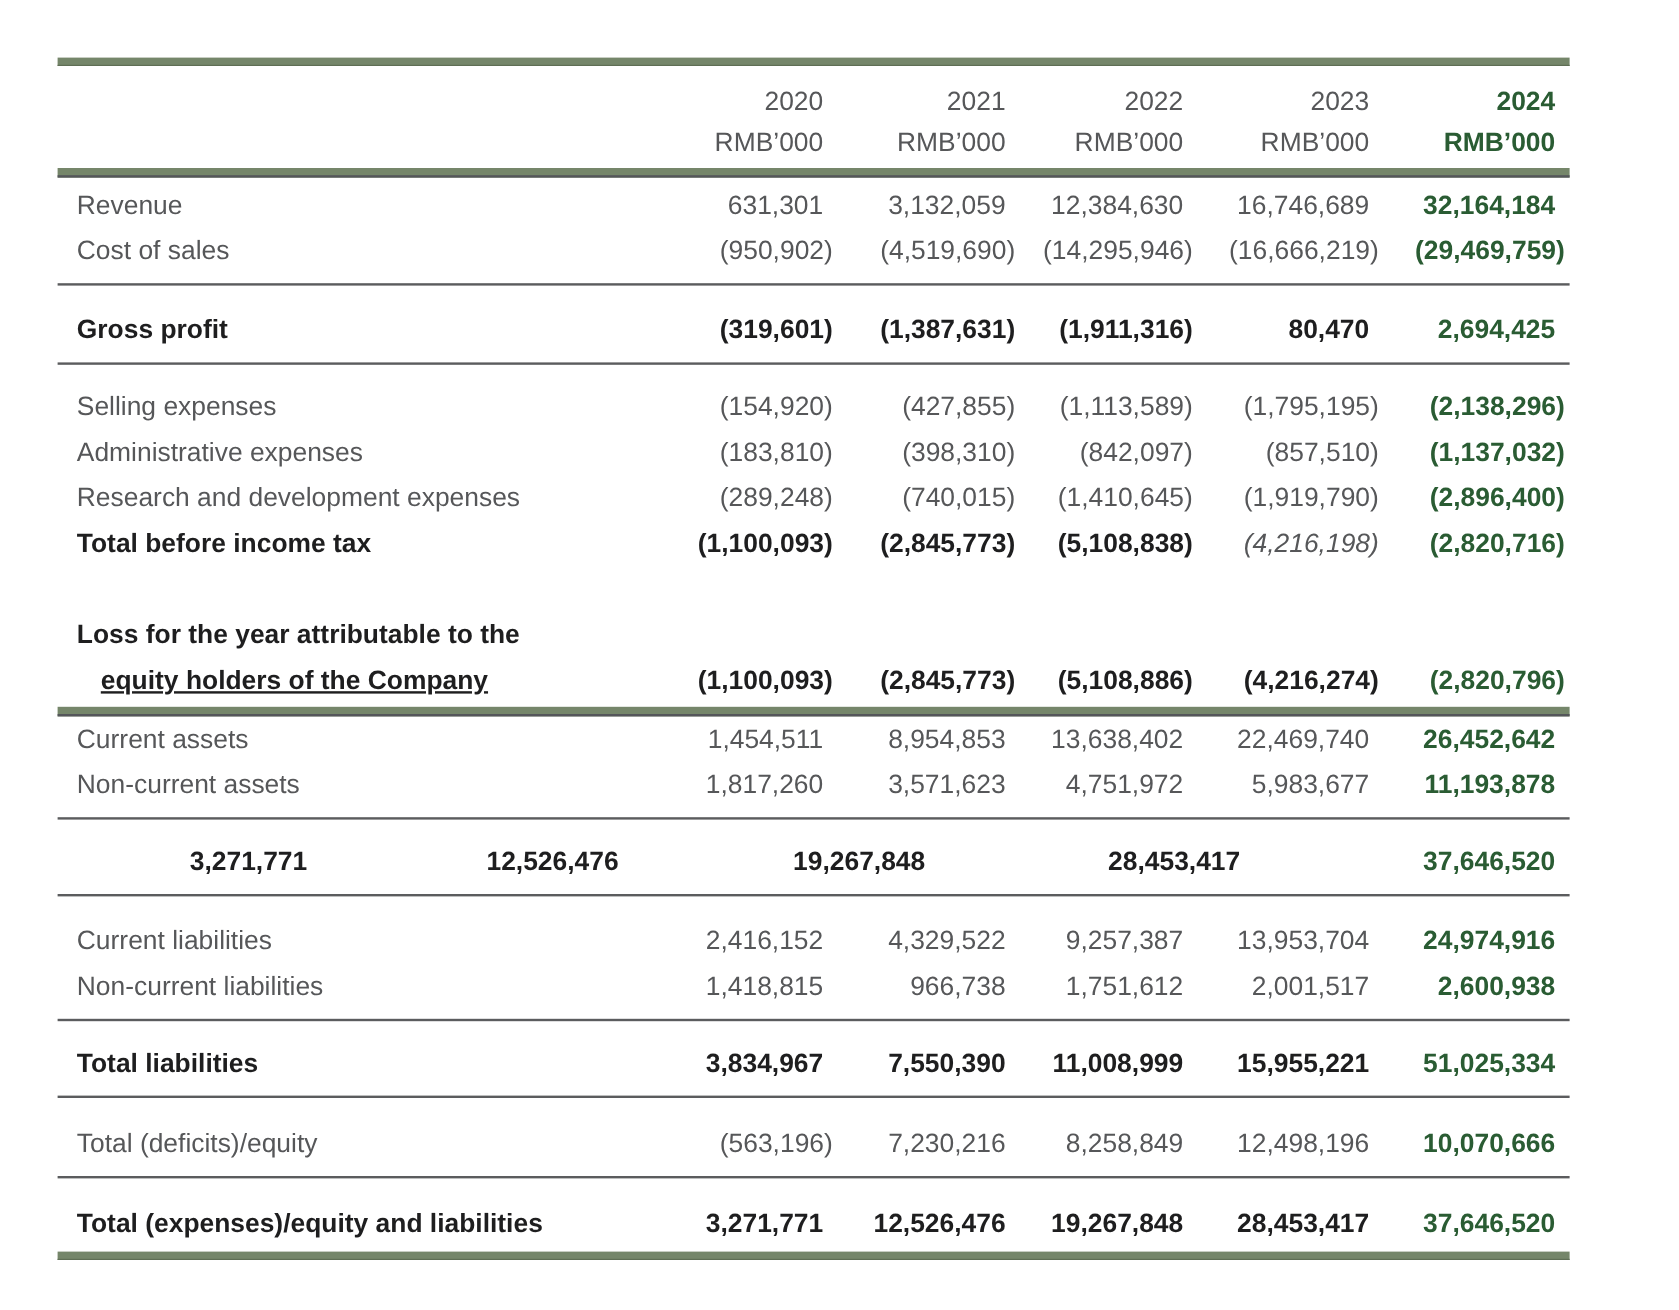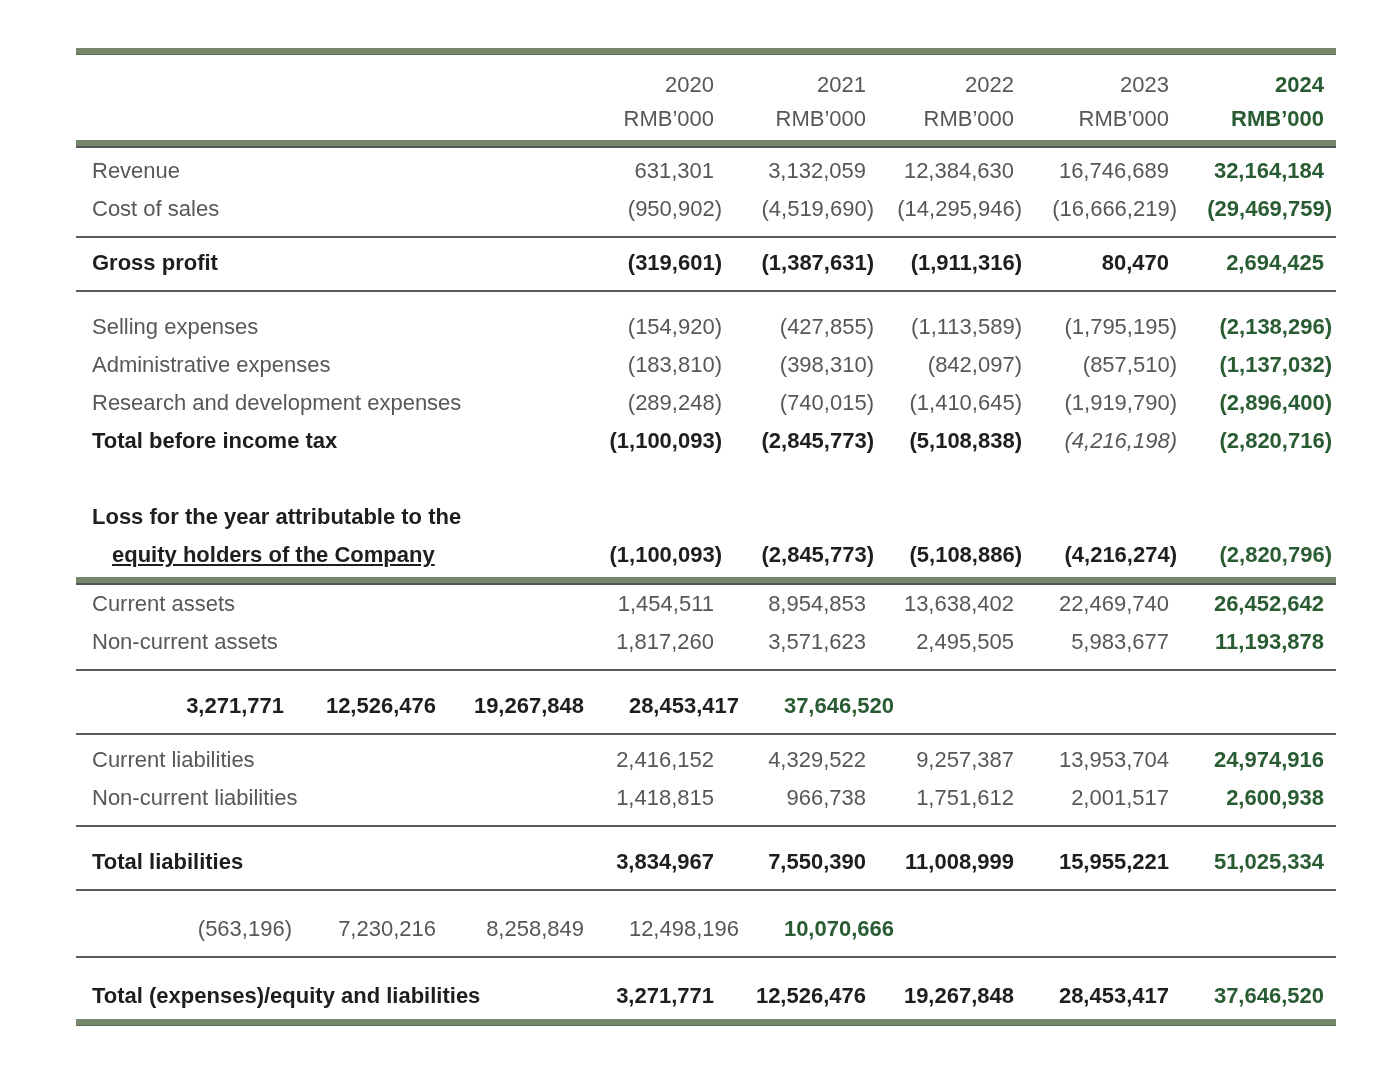--- a/index.html
+++ b/index.html
@@ -1,21 +1,21 @@
 <!DOCTYPE html>
 <html><head>
 <meta charset="utf-8">
 <style>
   html,body { margin:0; padding:0; background:#ffffff; }
   .sheet {
     position:relative; width:1399px; height:1092px; background:#ffffff;
     font-family:"Liberation Sans","DejaVu Sans",sans-serif;
     color:#565759; overflow:hidden;
   }
-  .tbl { position:absolute; left:76px; top:48px; width:1260px; }
+  .tbl { position:absolute; left:48px; top:48px; width:1260px; }
 
   .bar { height:6px; background:#75866a; border-bottom:1px solid #5f6e55; }
   .bar.with-line { border-bottom:2px solid #54565a; }
   .rule { height:2px; background:#5b5c5e; }
 
   .row { display:flex; align-items:center; height:38px; font-size:22px; }
   .row.hdr { height:34px; }
   .cell { box-sizing:border-box; white-space:nowrap; }
   .label { width:430px; padding-left:16px; text-align:left; }
   .label.indent2 { padding-left:36px;text-decoration:underline; }
@@ -24,21 +24,21 @@
   .c1 { width:220px; } .c2 { width:152px; } .c3 { width:148px; }
   .c4 { width:155px; } .c5 { width:155px; }
 
   .muted { color:#565759; font-weight:400; }
   .strong { color:#1e1e1f; font-weight:700; }
   .strong .num, .strong .label { font-weight:700; }
   .g { color:#2a5c33 !important; font-weight:700 !important; }
   .mv { color:#565759 !important; font-weight:400 !important;font-style:italic; }
 
   .mt3{margin-top:3px;} .mt4{margin-top:4px;} .mt8{margin-top:8px;}
-  .mt13{margin-top:13px;} .mt16{margin-top:16px;} .mt18{margin-top:6px;}
+  .mt13{margin-top:13px;} .mt16{margin-top:16px;justify-content:space-between;} .mt18{margin-top:18px;}
   .mt19{margin-top:19px;} .mt38{margin-top:38px;}
 </style>
 </head>
 <body>
 
 <div class="sheet">
   <div class="tbl">
 
     <div class="bar"></div>
 
@@ -155,21 +155,21 @@
       <div class="cell num c2">8,954,853</div>
       <div class="cell num c3">13,638,402</div>
       <div class="cell num c4">22,469,740</div>
       <div class="cell num c5 g">26,452,642</div>
     </div>
 
     <div class="row muted">
       <div class="cell label">Non-current assets</div>
       <div class="cell num c1">1,817,260</div>
       <div class="cell num c2">3,571,623</div>
-      <div class="cell num c3">2,495,505</div>
+      <div class="cell num c3">4,751,972</div>
       <div class="cell num c4">5,983,677</div>
       <div class="cell num c5 g">11,193,878</div>
     </div>
 
     <div class="rule mt8"></div>
 
     <div class="row strong mt16">
       <div class="cell num c1">3,271,771</div>
       <div class="cell num c2">12,526,476</div>
       <div class="cell num c3">19,267,848</div>
@@ -204,20 +204,21 @@
       <div class="cell num c1">3,834,967</div>
       <div class="cell num c2">7,550,390</div>
       <div class="cell num c3">11,008,999</div>
       <div class="cell num c4">15,955,221</div>
       <div class="cell num c5 g">51,025,334</div>
     </div>
 
     <div class="rule mt8"></div>
 
     <div class="row muted mt19">
+      <div class="cell label">Total (deficits)/equity</div>
       <div class="cell num c1 paren">(563,196)</div>
       <div class="cell num c2">7,230,216</div>
       <div class="cell num c3">8,258,849</div>
       <div class="cell num c4">12,498,196</div>
       <div class="cell num c5 g">10,070,666</div>
     </div>
 
     <div class="rule mt8"></div>
 
     <div class="row strong mt19">

